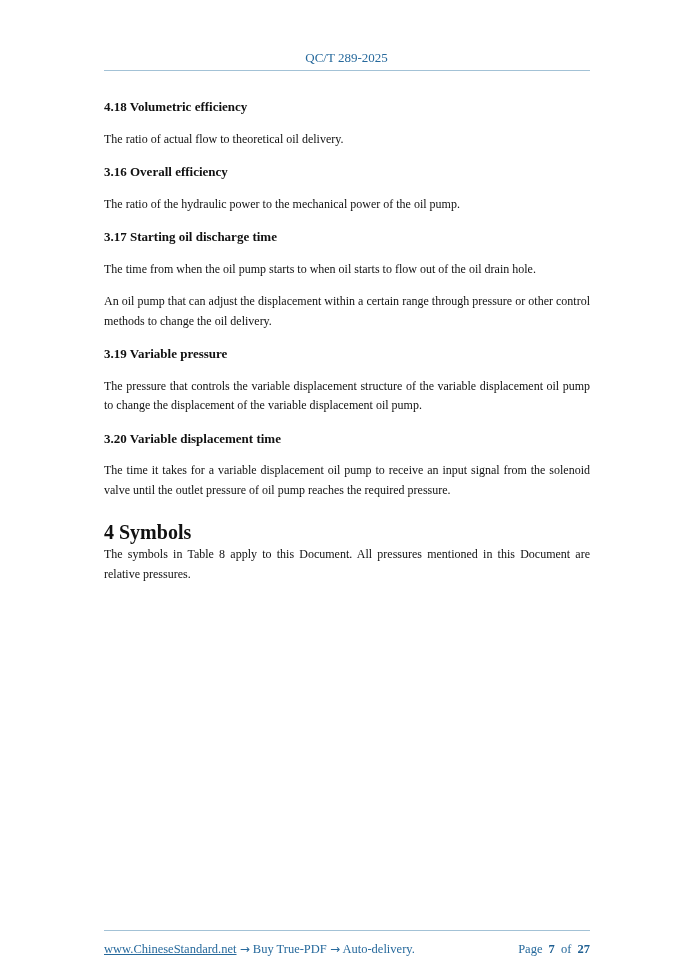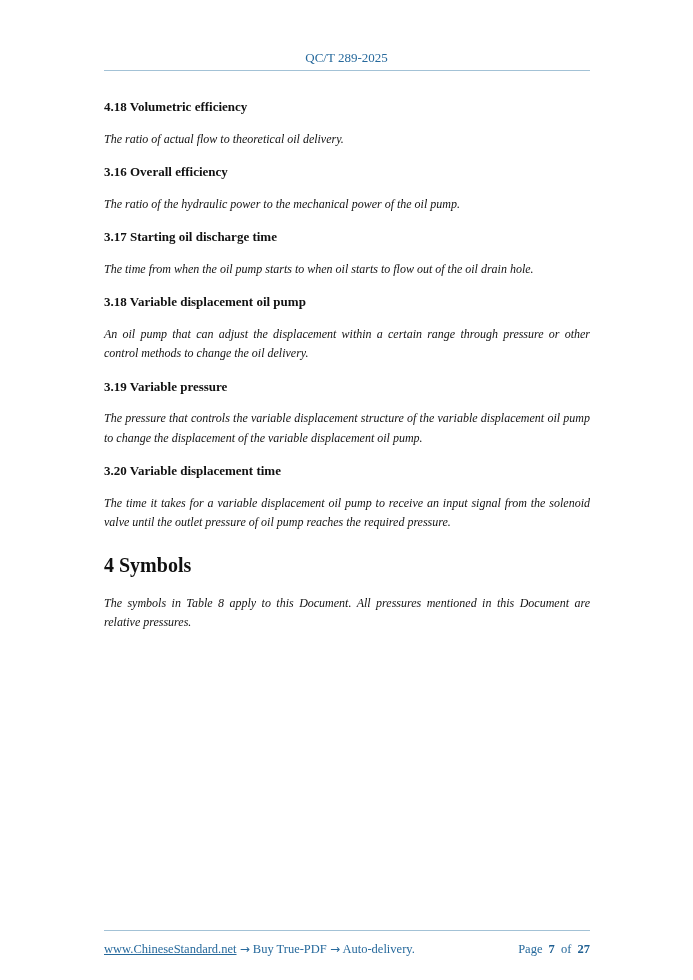--- a/index.html
+++ b/index.html
@@ -38,27 +38,26 @@
     font-size: 13px;
     font-weight: bold;
     line-height: 19.5px;
     margin: 0 0 13px 0;
   }
   .para {
     font-size: 12px;
     line-height: 19.5px;
     margin: 0 0 13px 0;
     text-align: justify;
-    font-style: italic;
   }
   .chapter-heading {
     font-size: 20px;
     font-weight: bold;
     line-height: 26px;
-    margin: 19px 0 16px 0;
+    margin: 19px 0 0 0;
   }
   .footer {
     position: absolute;
     left: 104px;
     right: 103px;
     top: 930px;
   }
   .footer .rule2 {
     border: none;
     border-top: 1px solid #a3c2d6;
@@ -108,21 +107,20 @@
 
     <h3 class="sec-heading">4.18 Volumetric efficiency</h3>
     <p class="para">The ratio of actual flow to theoretical oil delivery.</p>
 
     <h3 class="sec-heading">3.16 Overall efficiency</h3>
     <p class="para">The ratio of the hydraulic power to the mechanical power of the oil pump.</p>
 
     <h3 class="sec-heading">3.17 Starting oil discharge time</h3>
     <p class="para">The time from when the oil pump starts to when oil starts to flow out of the oil drain hole.</p>
 
-    <h3 class="sec-heading">3.18 Variable displacement oil pump</h3>
     <p class="para">An oil pump that can adjust the displacement within a certain range through pressure or other control methods to change the oil delivery.</p>
 
     <h3 class="sec-heading">3.19 Variable pressure</h3>
     <p class="para">The pressure that controls the variable displacement structure of the variable displacement oil pump to change the displacement of the variable displacement oil pump.</p>
 
     <h3 class="sec-heading">3.20 Variable displacement time</h3>
     <p class="para">The time it takes for a variable displacement oil pump to receive an input signal from the solenoid valve until the outlet pressure of oil pump reaches the required pressure.</p>
 
     <h1 class="chapter-heading">4 Symbols</h1>
     <p class="para">The symbols in Table 8 apply to this Document. All pressures mentioned in this Document are relative pressures.</p>

